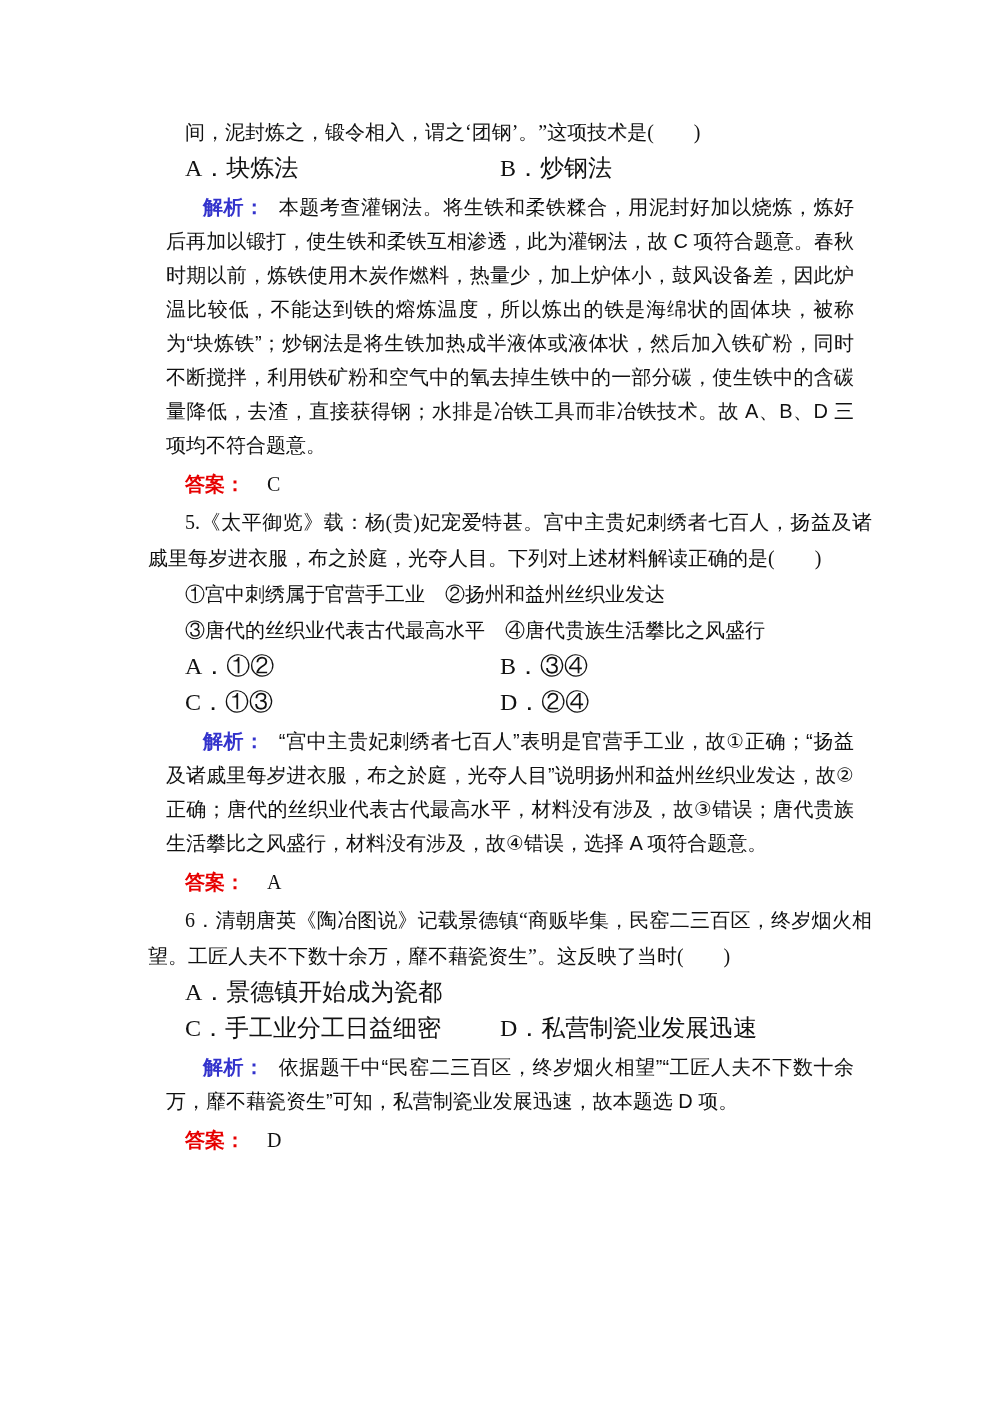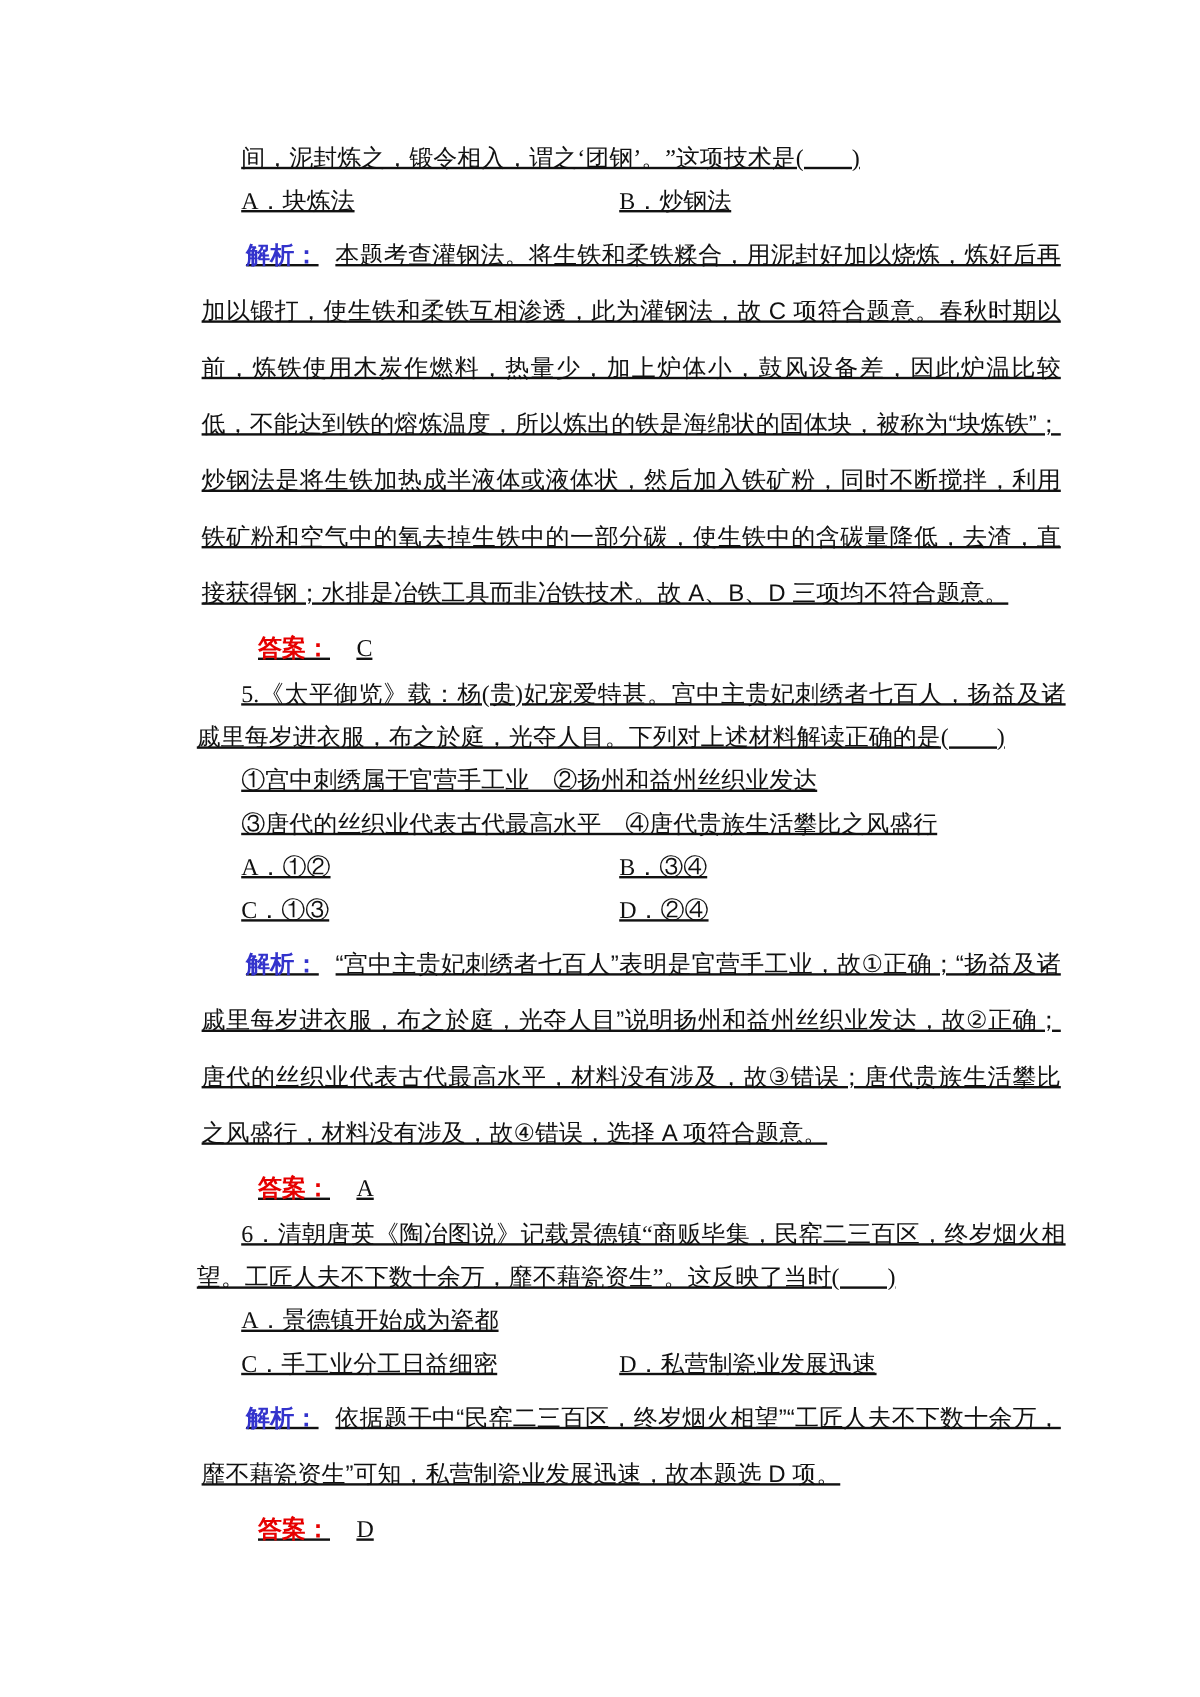--- a/index.html
+++ b/index.html
@@ -10,51 +10,49 @@
   }
   html, body { margin:0; padding:0; }
   body { background:#ffffff; }
   .page {
     position:relative;
     width:1000px; height:1414px;
     background:var(--page-bg);
     overflow:hidden;
   }
   .content {
-    position:absolute; left:164px; top:114px; width:724px;
+    position:absolute; left:148px; top:114px; width:724px;
     color:var(--text-color);
-    text-decoration:underline;
   }
   .serif { font-family:"Liberation Serif","DejaVu Serif",serif; }
   .q {
     font-size:20px; line-height:36px; margin:0;
     text-align:justify;
   }
   .indent { text-indent:37px; }
   .opt-row {
-    display:flex; font-size:20px; line-height:36px;
+    display:flex; font-size:24px; line-height:36px;
   }
   .cell-a { width:352px; padding-left:37px; box-sizing:border-box; }
   .cell-b { flex:1; }
   .analysis {
     font-family:"Liberation Sans","DejaVu Sans",sans-serif;
-    font-size:20px; line-height:47px;
+    font-size:20px; line-height:34px;
     text-align:justify; text-indent:37px;
-    margin:4px 4px;
+    margin:4px 18px;
   }
   .lbl-analysis {
     color:var(--analysis-color); font-weight:bold; margin-right:14px;
   }
   .answer {
     font-size:20px; line-height:36px; text-indent:37px; margin:0 0 2px;
   }
   .lbl-answer {
     color:var(--answer-color); font-weight:bold;
     font-family:"Liberation Sans","DejaVu Sans",sans-serif;
-    margin-left:14px;
   }
   .answer-letter { margin-left:22px; font-family:"Liberation Serif","DejaVu Serif",serif; }
 </style>
 </head>
 <body>
 
 <div class="page">
   <div class="content">
 
     <p class="q serif indent">间，泥封炼之，锻令相入，谓之‘团钢’。”这项技术是(　　)</p>

